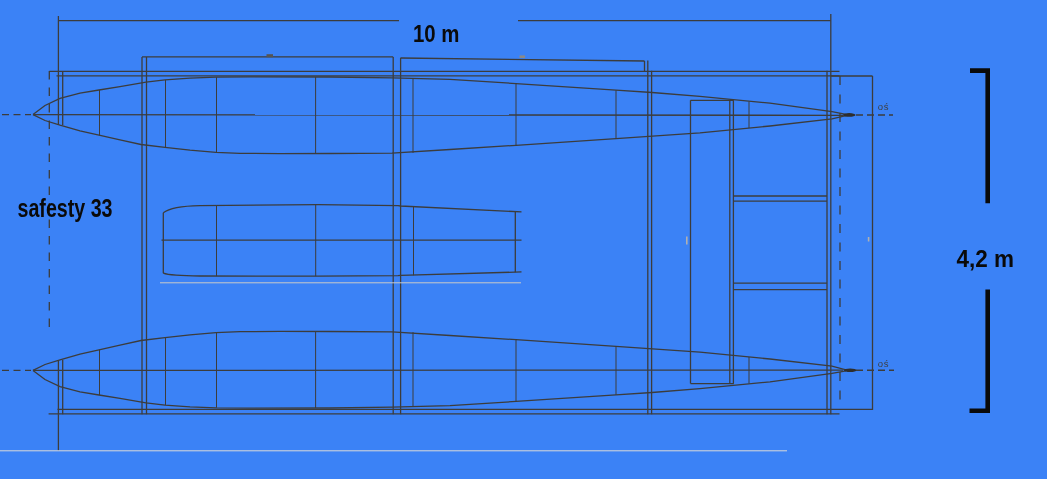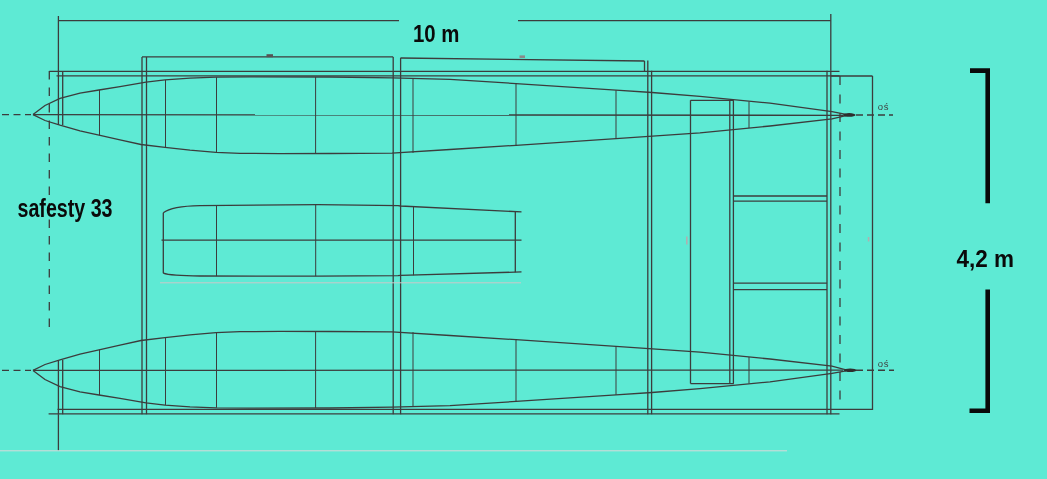--- a/index.html
+++ b/index.html
@@ -1,16 +1,16 @@
 <!DOCTYPE html>
 <html><head>
 <meta charset="utf-8">
 <style>
   html,body{margin:0;padding:0;background:#ffffff;}
-  .page{position:relative;width:1047px;height:479px;background:#5eead4;overflow:hidden;
+  .page{position:relative;width:1047px;height:479px;background:#3b82f6;overflow:hidden;
         font-family:"Liberation Sans", sans-serif;}
   svg{position:absolute;left:0;top:0;}
   text{font-family:"Liberation Sans", sans-serif;}
 </style>
 </head>
 <body>
 
 <div class="page">
 <svg width="1047" height="479" viewBox="0 0 1047 479">
   <g fill="none" stroke="#3c3c3c" stroke-width="1.3">

